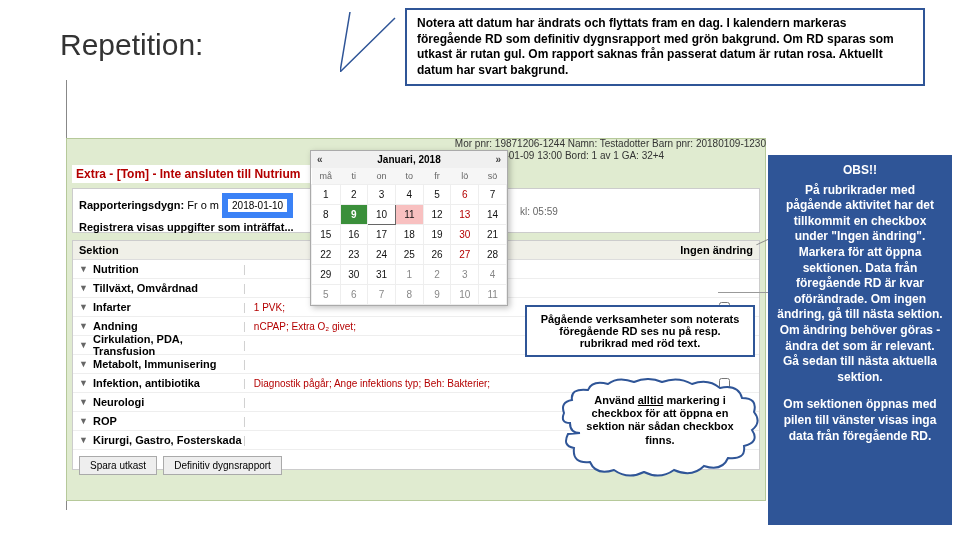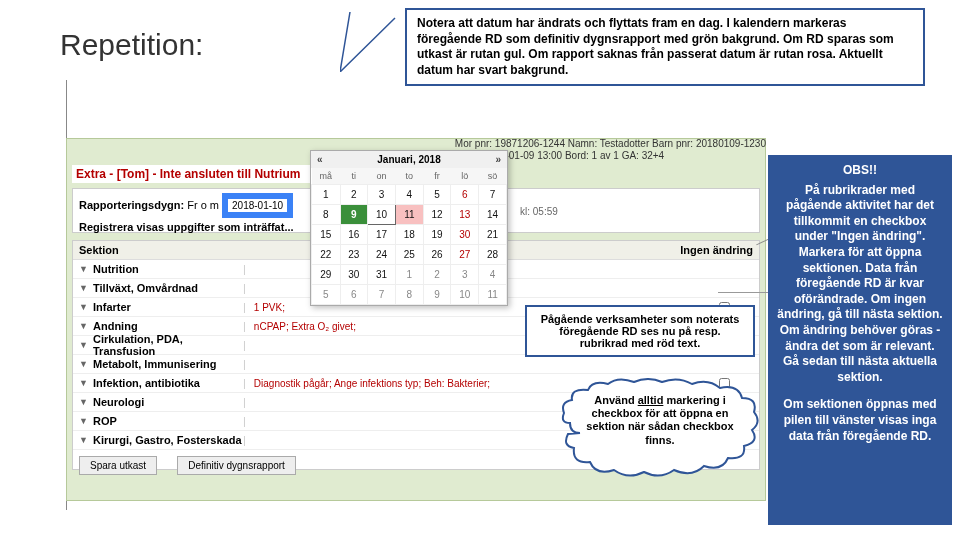--- a/index.html
+++ b/index.html
@@ -115,21 +115,21 @@
   }
   .row .arrow { width:14px; color:#666; font-size:9px; }
   .row .name { width:150px; font-weight:bold; }
   .row .sep { color:#ccc; margin-right:8px; }
   .row .note { color:#b40000; font-size:10px; }
   .row .ck { margin-left:auto; margin-right:20px; }
   .row input[type=checkbox]{ width:11px; height:11px; }
   .buttons {
     padding:6px;
     display:flex;
-    gap:20px;
+    gap:6px;
   }
   .btn {
     border:1px solid #aaa;
     background:#eee;
     padding:3px 10px;
     font-size:10px;
   }
 
   
   .cal {

